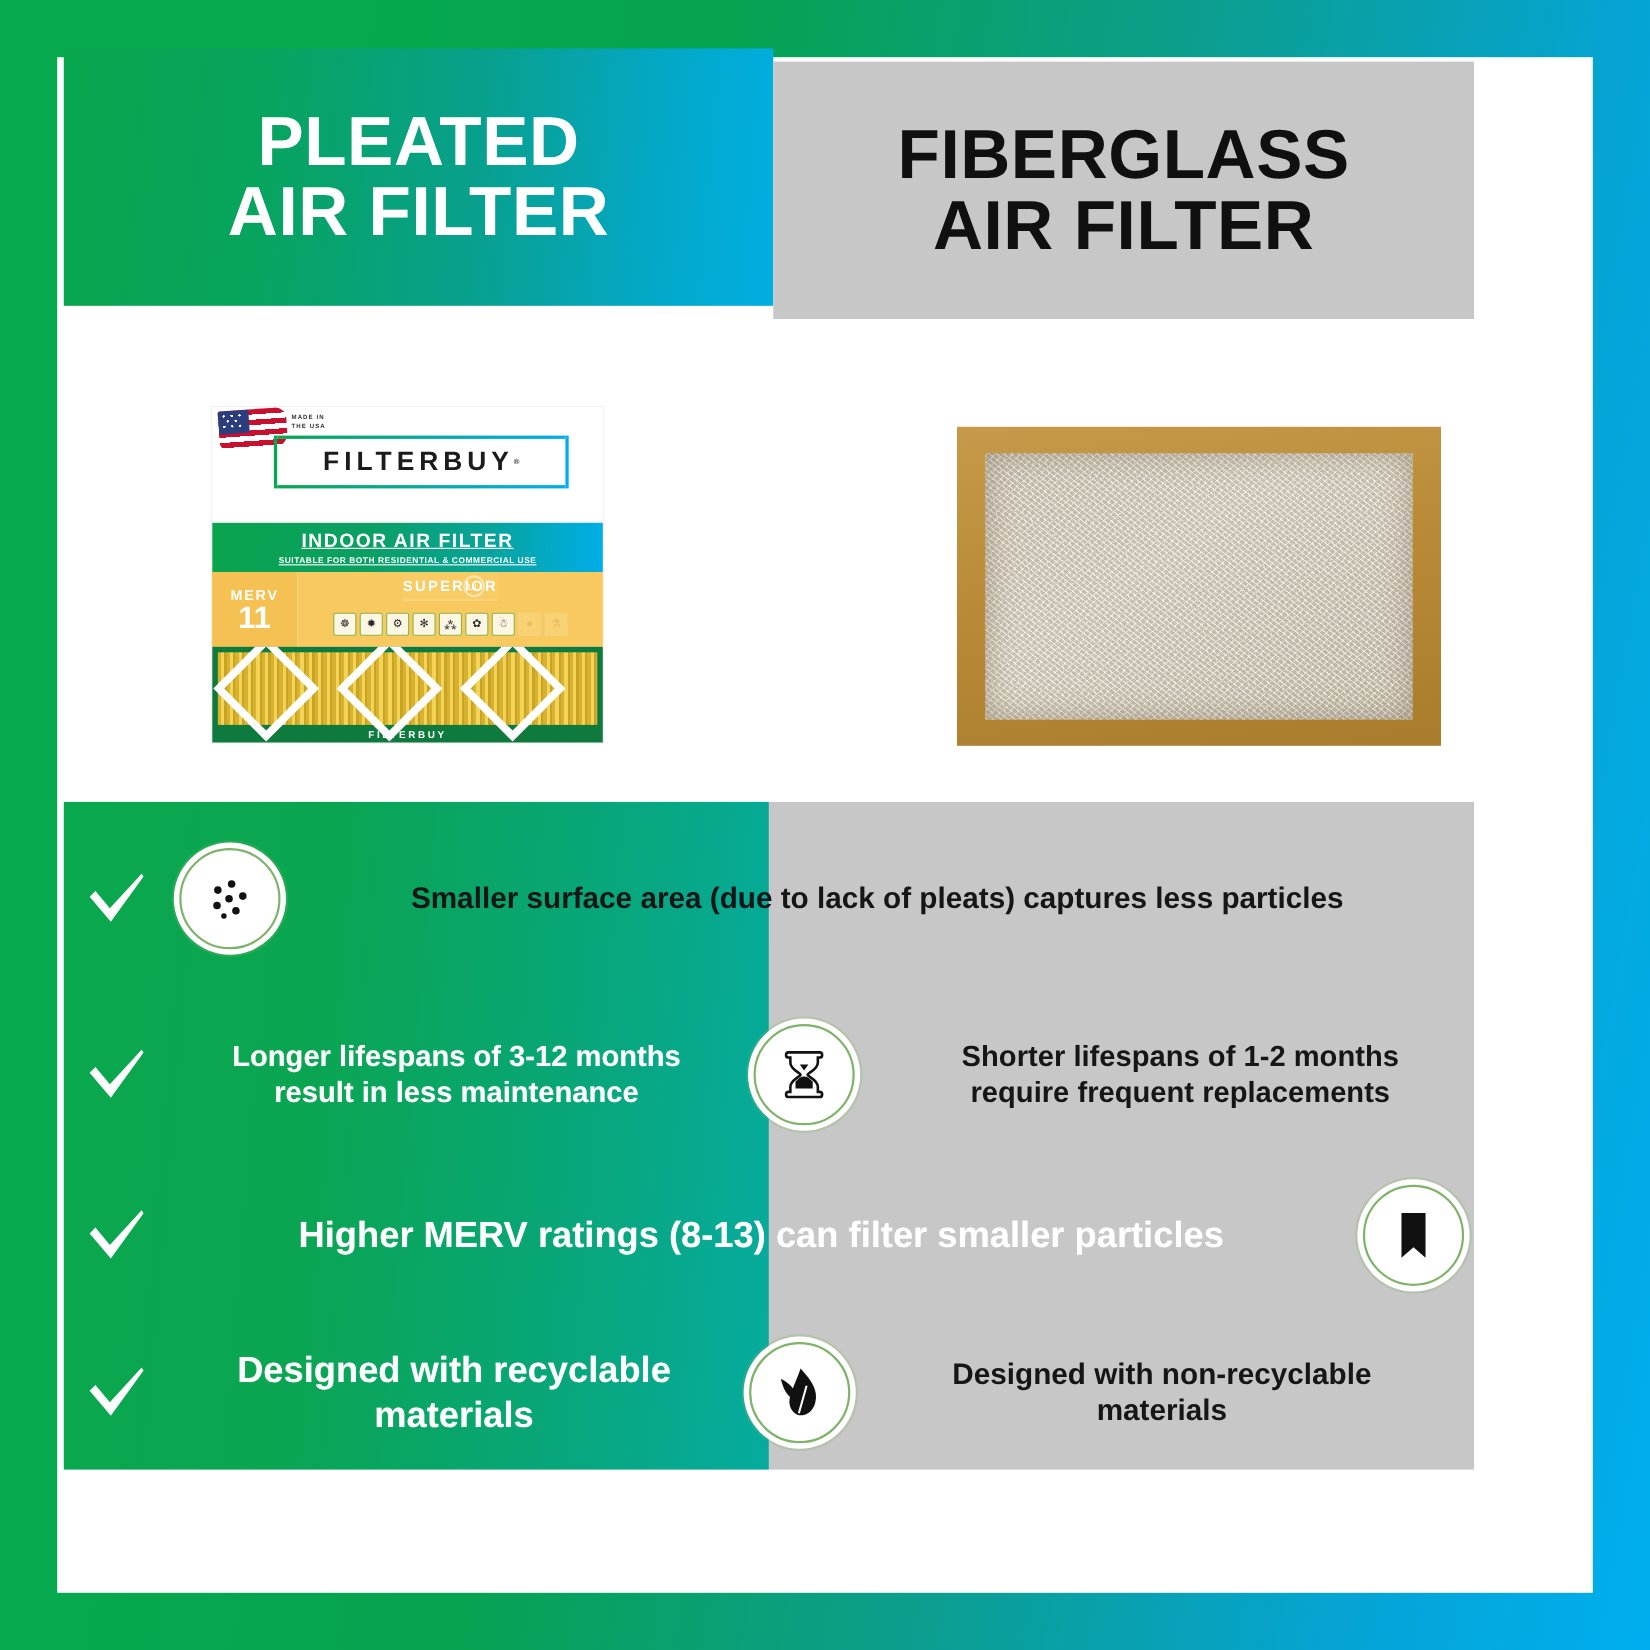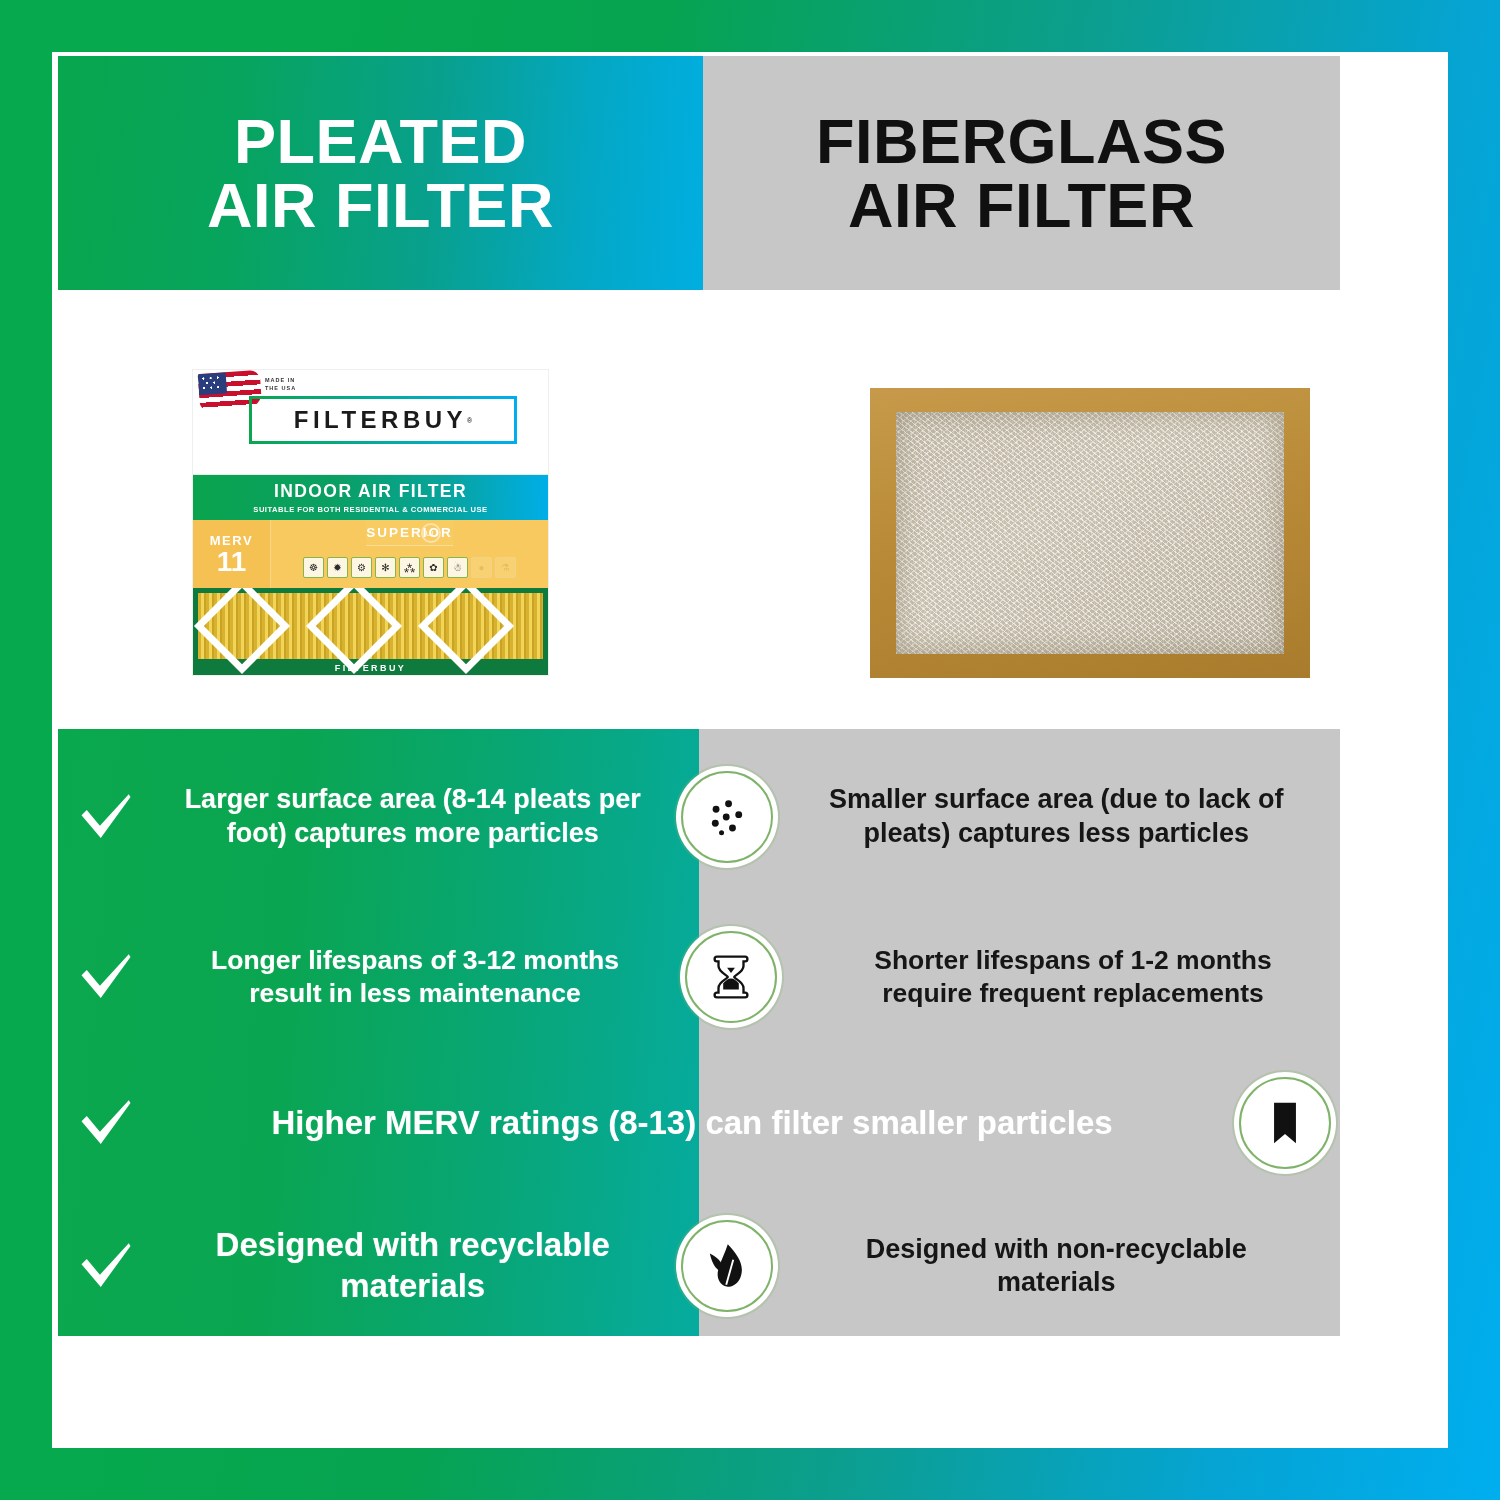--- a/index.html
+++ b/index.html
@@ -15,21 +15,21 @@
     position:absolute; left:0; top:0; width:1500px; height:1500px;
     background:linear-gradient(100deg,#06A94D 0%,#06A94D 18%,#06A351 38%,#0C9E8E 62%,#05A4D4 84%,#00AEEF 100%);
   }
   #canvas {
     position:absolute; left:52px; top:52px; width:1396px; height:1396px;
     background:#ffffff;
   }
 
   
   #header-left {
-    position:absolute; left:58px; top:56px; width:645px; height:234px;
+    position:absolute; left:58px; top:44px; width:645px; height:234px;
     background:linear-gradient(95deg,#08A64D 0%,#07A45E 28%,#08A08D 58%,#04A8C6 82%,#00AEE1 100%);
     display:flex; align-items:center; justify-content:center;
   }
   #header-right {
     position:absolute; left:703px; top:56px; width:637px; height:234px;
     background:#c7c7c7;
     display:flex; align-items:center; justify-content:center;
   }
   .head-title {
     text-align:center; line-height:1.02;
@@ -95,21 +95,21 @@
   }
   #brandbox .brand {
     font-size:24px; font-weight:bold; letter-spacing:4.5px; color:#1b1b1b;
   }
   #brandbox .tm { font-size:7px; vertical-align:super; letter-spacing:0; }
 
   #pkg-band {
     height:45px;
     background:linear-gradient(92deg,#0aa44e 0%,#0a9f63 40%,#07a49f 72%,#00aee8 100%);
     color:#fff; text-align:center;
-    display:flex; flex-direction:column; align-items:center; justify-content:center;
+    display:flex; flex-direction:column; align-items:center; justify-content:center;text-decoration:underline;
   }
   #pkg-band .t1 { font-size:17.5px; font-weight:bold; letter-spacing:1.4px; }
   #pkg-band .t2 { font-size:7.6px; font-weight:bold; letter-spacing:0.5px; margin-top:3px; }
 
   #pkg-merv {
     position:relative; height:68px; background:#f6c champ;
     background:#f8c95f;
     display:flex;
   }
   #merv-left {
@@ -317,21 +317,20 @@
   <div id="compare">
     <div class="cmp-bg-left"></div>
     <div class="cmp-bg-right"></div>
     <div id="rows-host">
         <div class="cmp-row r0">
           <div class="check">
             <svg viewBox="0 0 64 64">
               <path d="M4 30 L10 24 L25 42 L58 6 L60 9 L26 56 Z" fill="#ffffff"></path>
             </svg>
           </div>
-          <div class="cmp-left-text">Larger surface area (8-14 pleats per foot) captures more particles</div>
           <div class="cmp-icon">
             <div class="ic-wrap">
               <svg viewBox="0 0 64 64">
                 <circle cx="18" cy="22" r="4.4" fill="#111"></circle>
                 <circle cx="34" cy="15" r="4.4" fill="#111"></circle>
                 <circle cx="31" cy="32" r="4.4" fill="#111"></circle>
                 <circle cx="47" cy="29" r="4.4" fill="#111"></circle>
                 <circle cx="17" cy="40" r="4.4" fill="#111"></circle>
                 <circle cx="39" cy="46" r="4.4" fill="#111"></circle>
                 <circle cx="25" cy="52" r="3.2" fill="#111"></circle>

